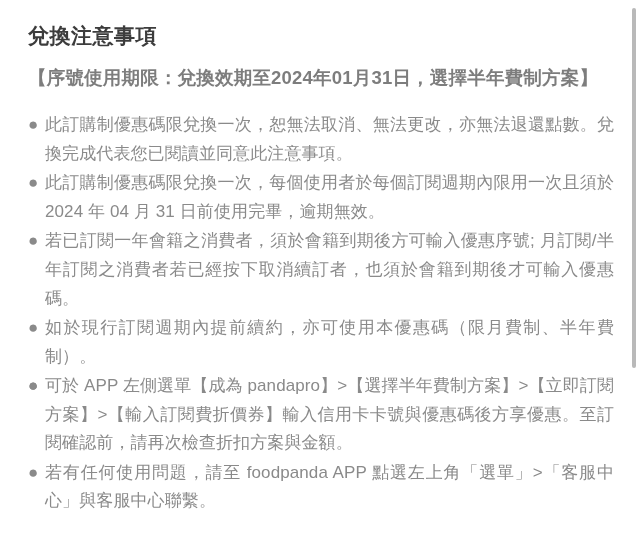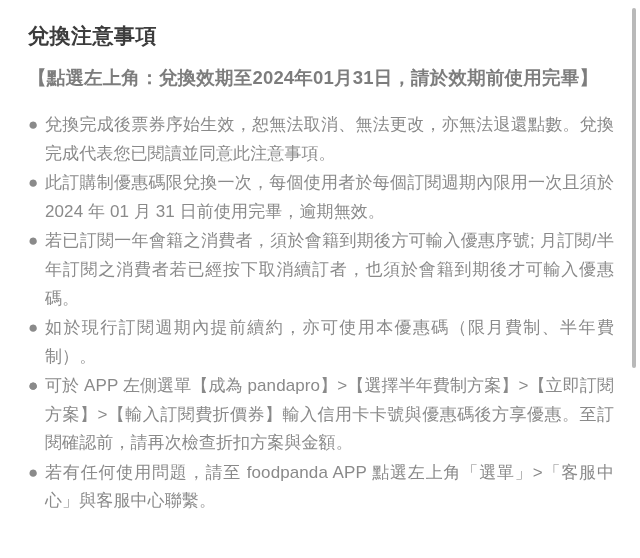--- a/index.html
+++ b/index.html
@@ -80,29 +80,29 @@
     border-radius: 2px;
     background: #b9b9b9;
   }
 </style>
 </head>
 <body>
 
 <div id="page">
   <div id="content">
     <h1 class="doc-title">兌換注意事項</h1>
-    <p class="lead">【點選左上角：兌換效期至2024年01月31日，請於效期前使用完畢】</p>
+    <p class="lead">【序號使用期限：兌換效期至2024年01月31日，選擇半年費制方案】</p>
     <ul class="bullets">
       <li>
         <span class="dot">●</span>
-        <span>兌換完成後票券序始生效，恕無法取消、無法更改，亦無法退還點數。兌換完成代表您已閱讀並同意此注意事項。</span>
+        <span>此訂購制優惠碼限兌換一次，恕無法取消、無法更改，亦無法退還點數。兌換完成代表您已閱讀並同意此注意事項。</span>
       </li>
       <li>
         <span class="dot">●</span>
-        <span>此訂購制優惠碼限兌換一次，每個使用者於每個訂閱週期內限用一次且須於 2024 年 01 月 31 日前使用完畢，逾期無效。</span>
+        <span>此訂購制優惠碼限兌換一次，每個使用者於每個訂閱週期內限用一次且須於 2024 年 04 月 31 日前使用完畢，逾期無效。</span>
       </li>
       <li>
         <span class="dot">●</span>
         <span>若已訂閱一年會籍之消費者，須於會籍到期後方可輸入優惠序號; 月訂閱/半年訂閱之消費者若已經按下取消續訂者，也須於會籍到期後才可輸入優惠碼。</span>
       </li>
       <li>
         <span class="dot">●</span>
         <span>如於現行訂閱週期內提前續約，亦可使用本優惠碼（限月費制、半年費制）。</span>
       </li>
       <li>

